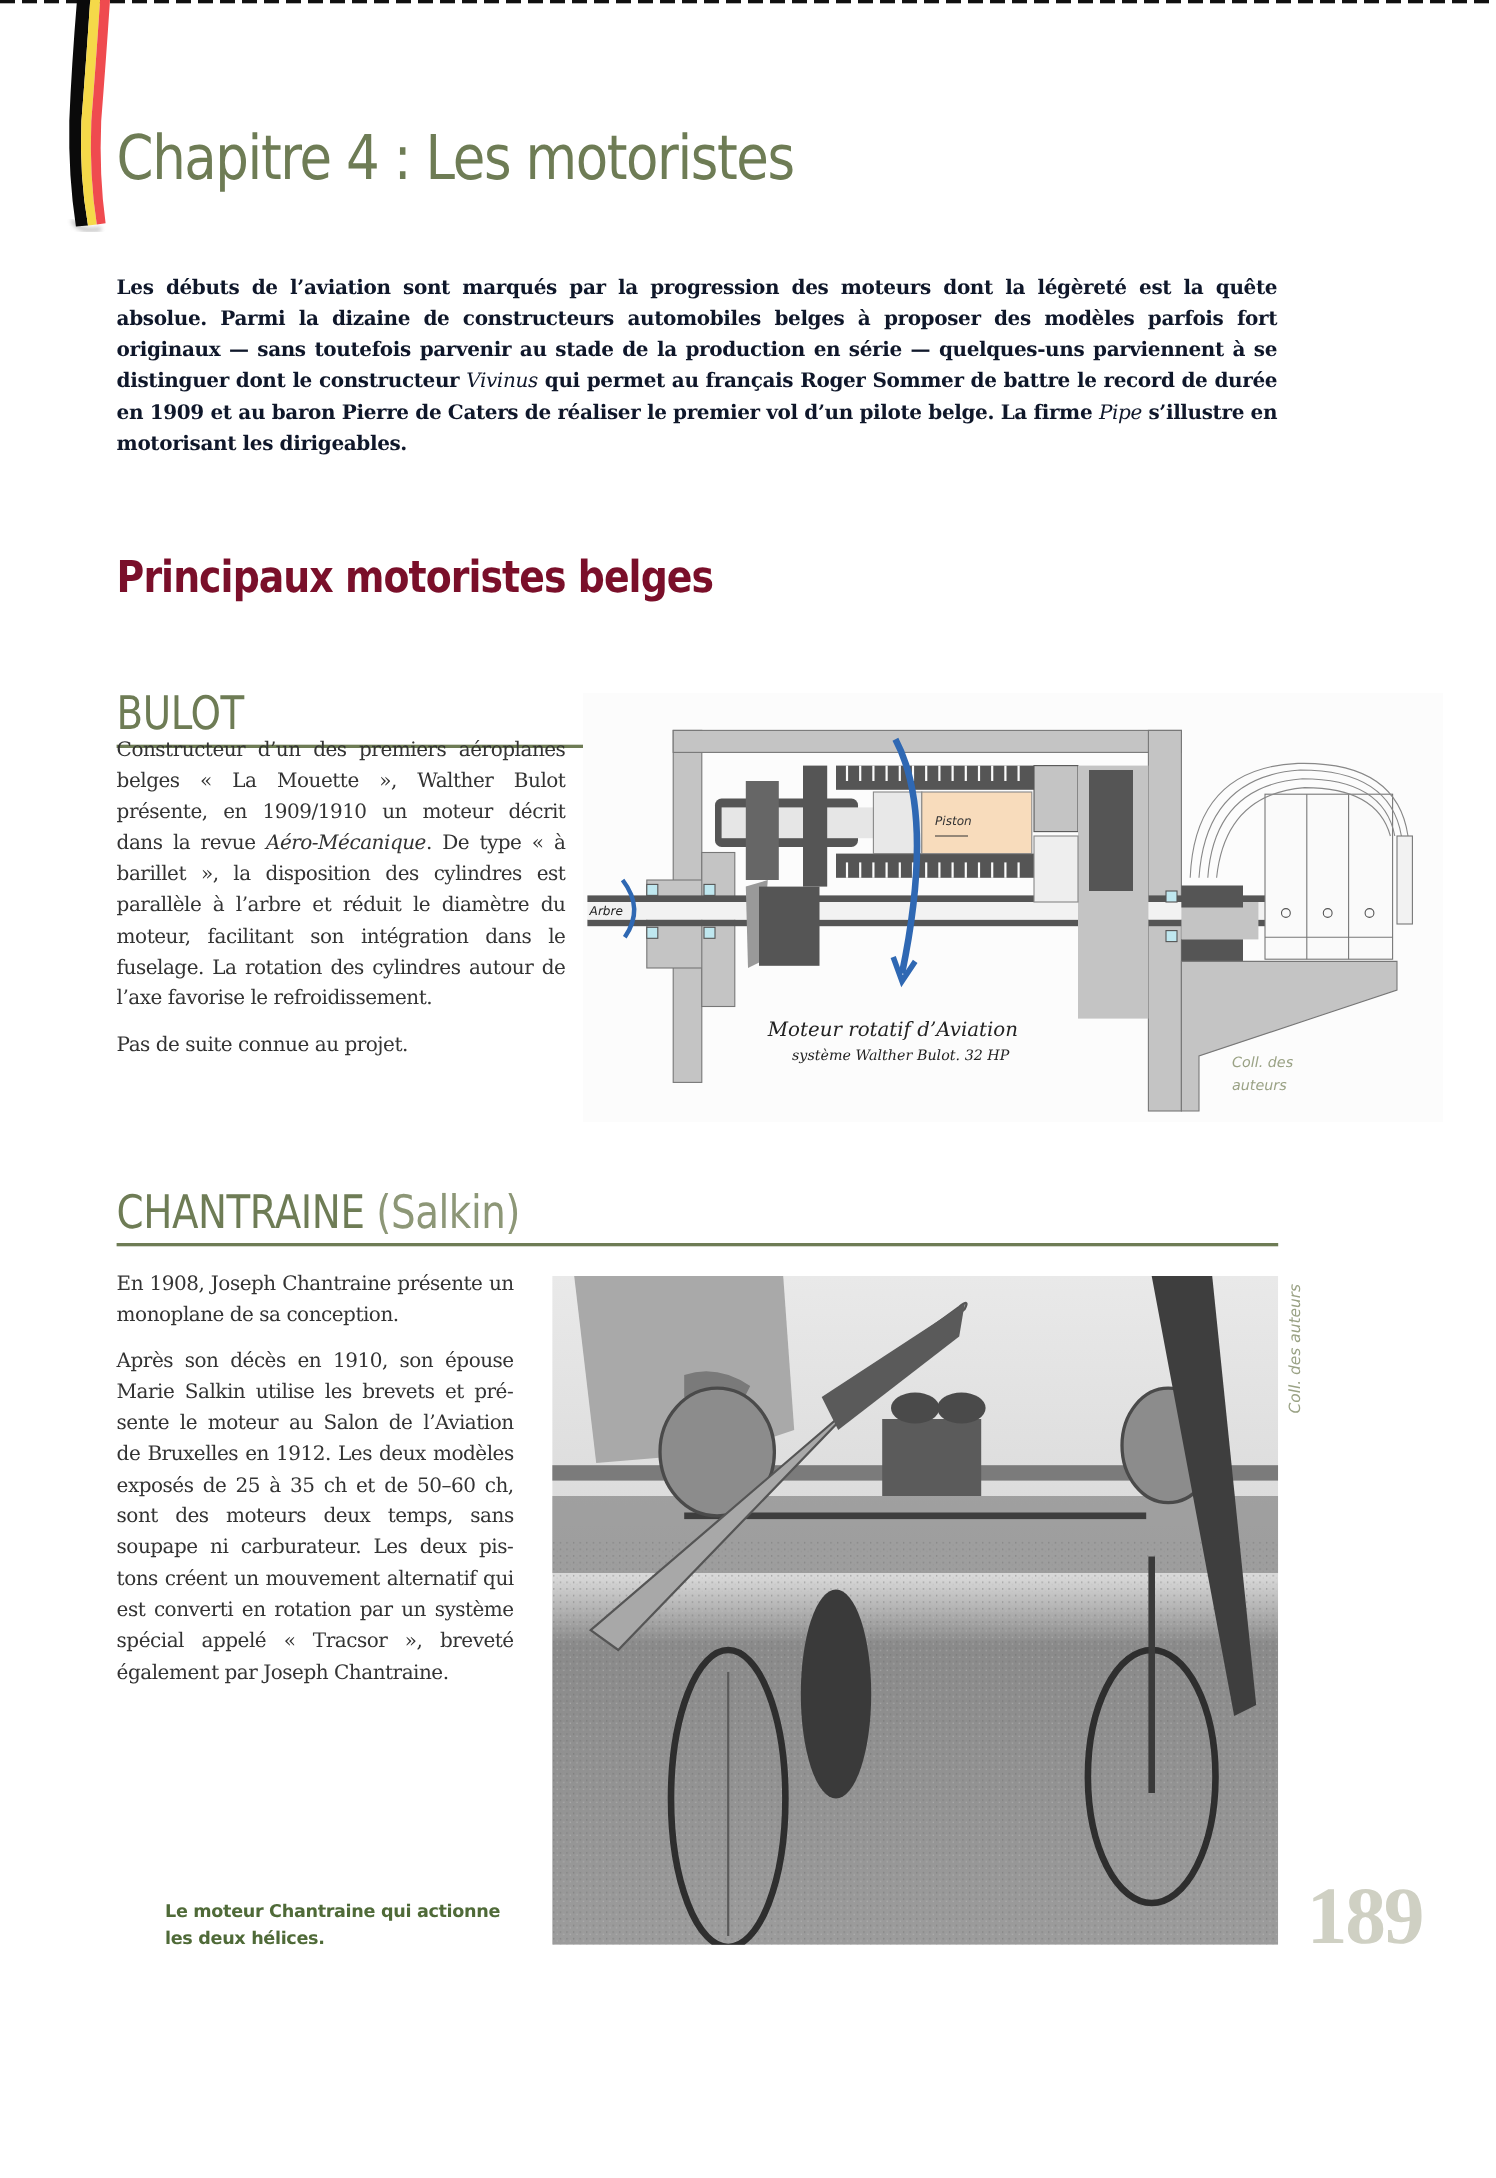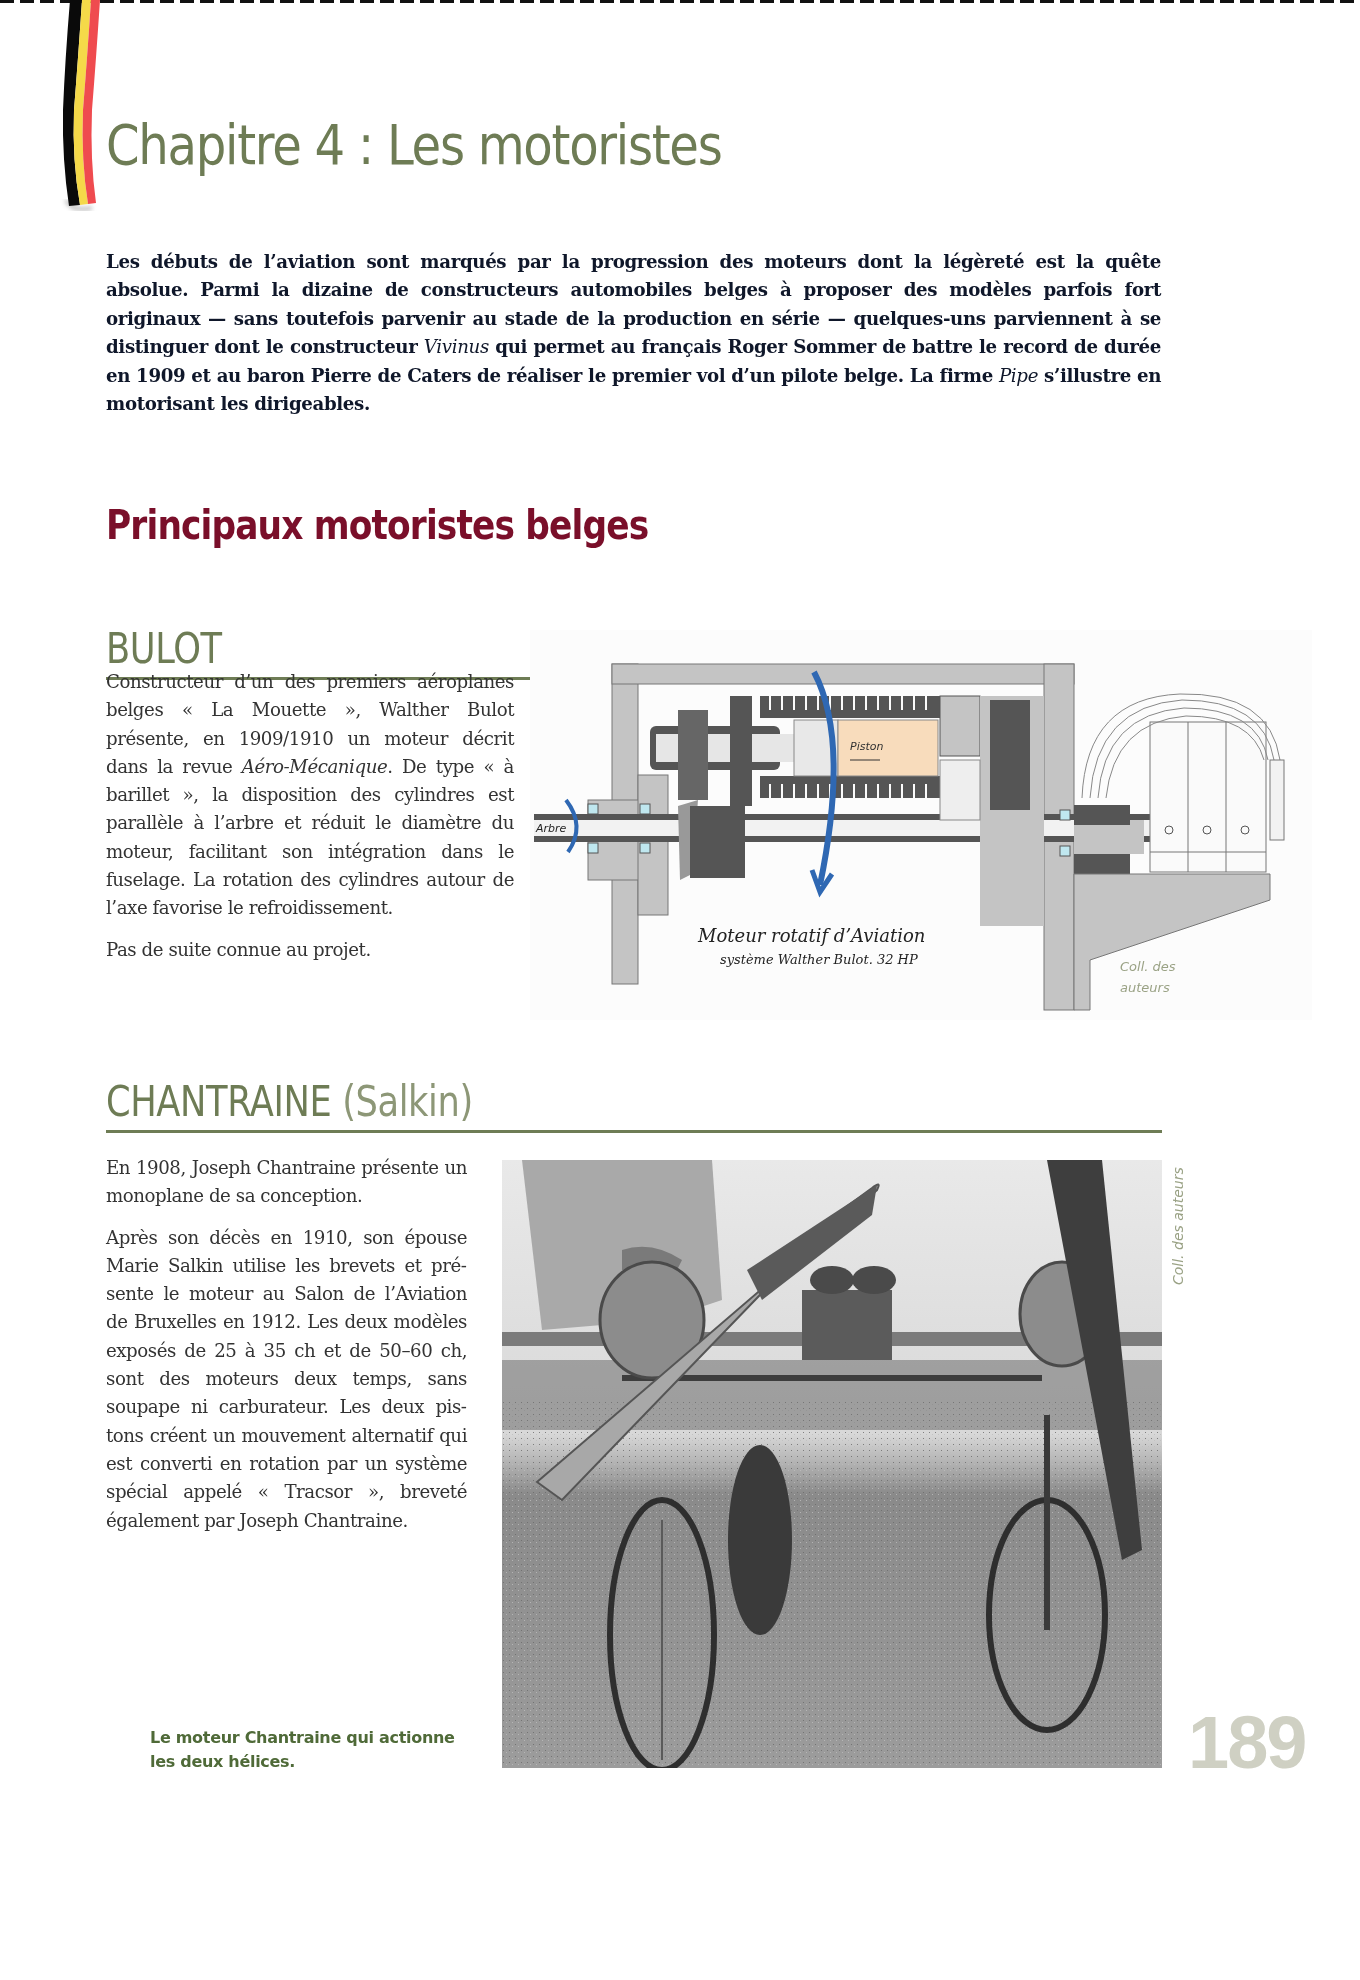--- a/index.html
+++ b/index.html
@@ -57,21 +57,21 @@
       position: absolute; left: 1168px; top: 1285px; transform: rotate(-90deg);
       transform-origin: left top; white-space: nowrap;
     }
     .photo { position: absolute; left: 502px; top: 1160px; width: 660px; height: 608px; }
     .caption {
       position: absolute; left: 150px; top: 1726px; width: 333px; text-align: left;
       font-family: "DejaVu Sans", sans-serif; font-weight: bold; font-size: 16px;
       line-height: 24px; color: #4f6a38; letter-spacing: -0.3px;
     }
     .page-number {
-      position: absolute; left: 1188px; top: 1700px; font-family: Liberation Sans, sans-serif;
+      position: absolute; left: 1188px; top: 1700px; font-family: Liberation Serif, serif;
       font-weight: bold; font-size: 74px; color: #cfd0c3; letter-spacing: -2px;
     }
   </style>
 </head>
 <body>
 
 <div class="dash-top"></div>
 
 <svg class="ribbon" viewBox="0 0 60 215">
   <defs>

